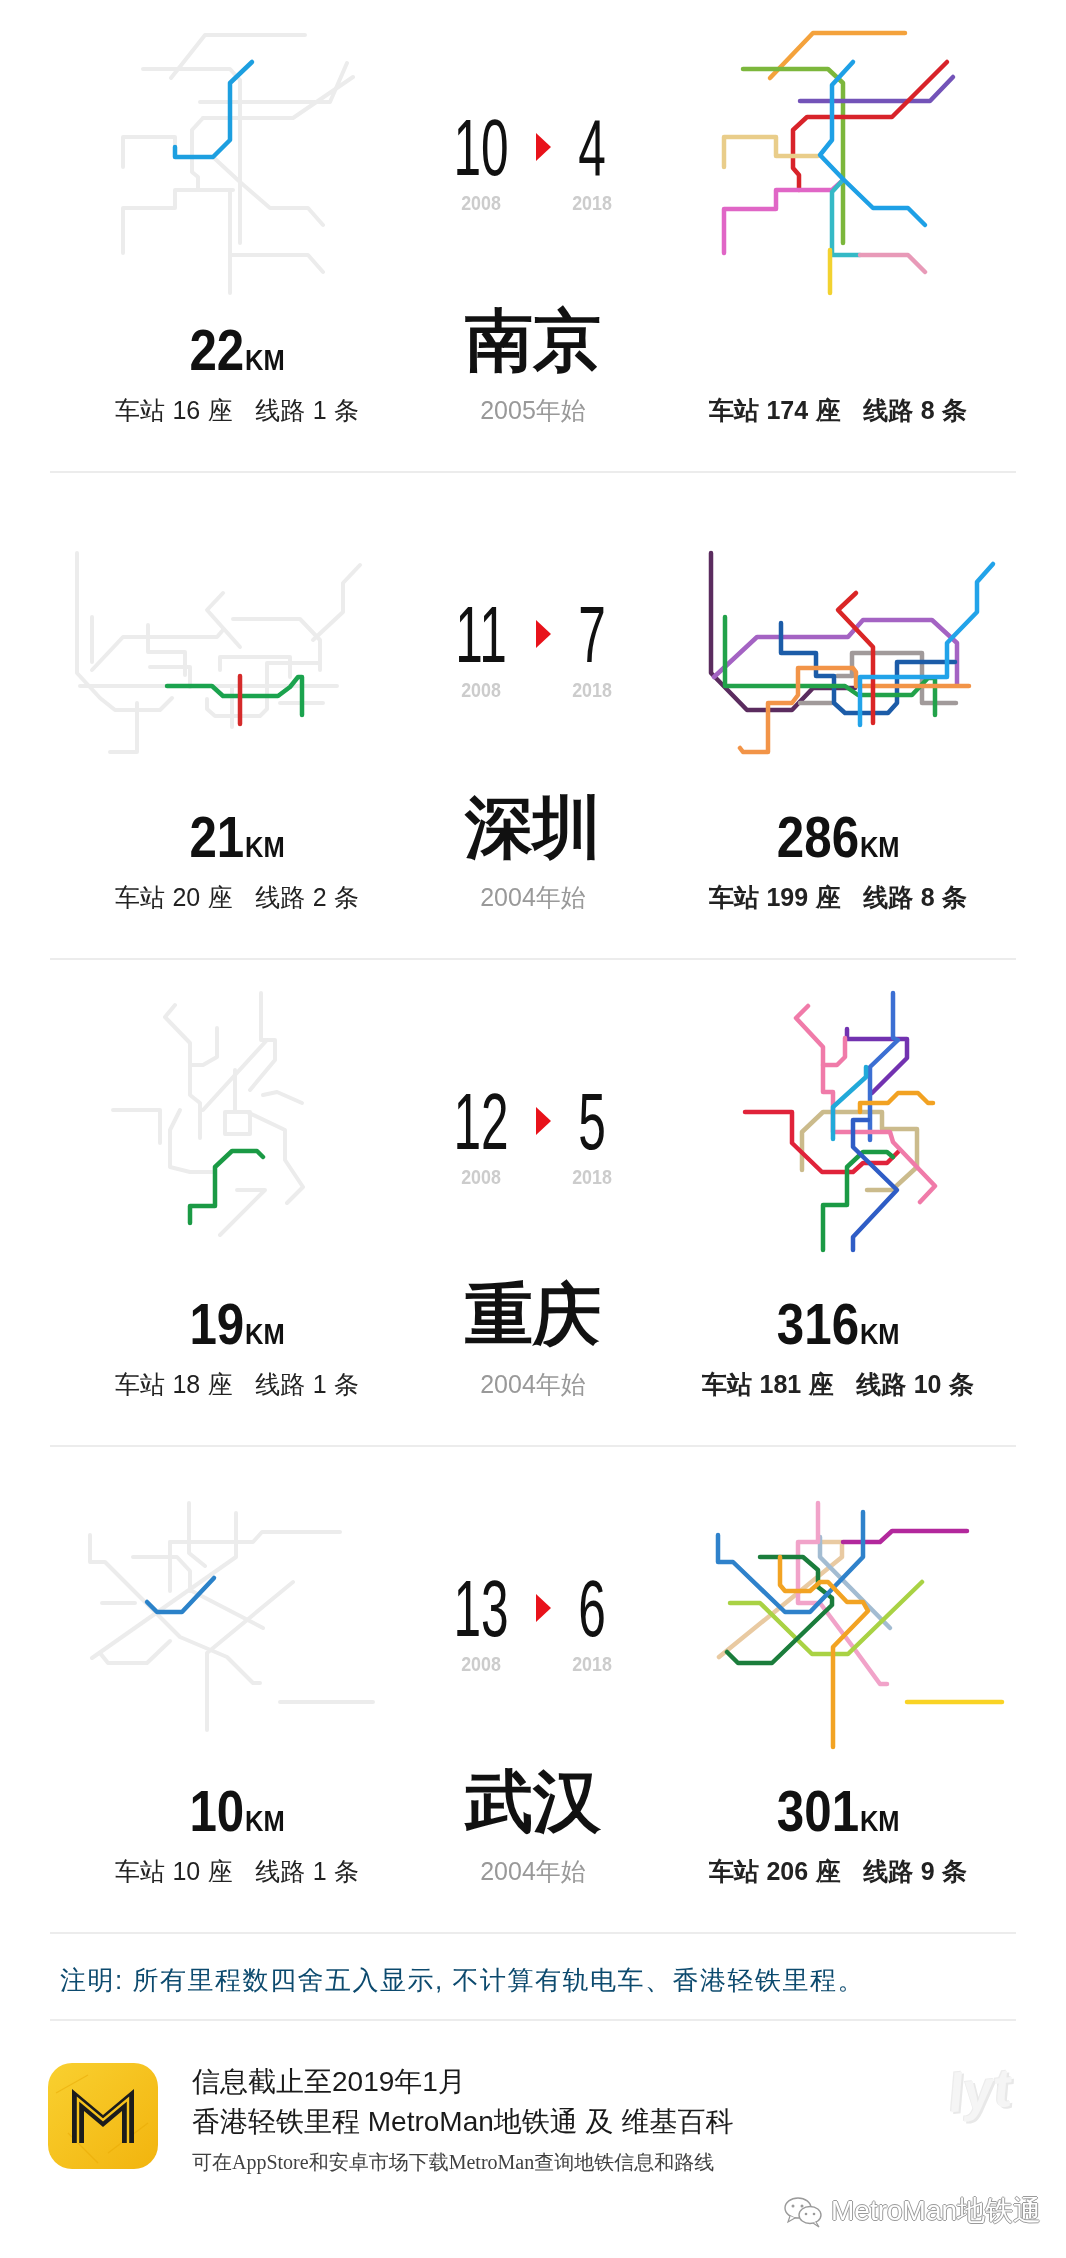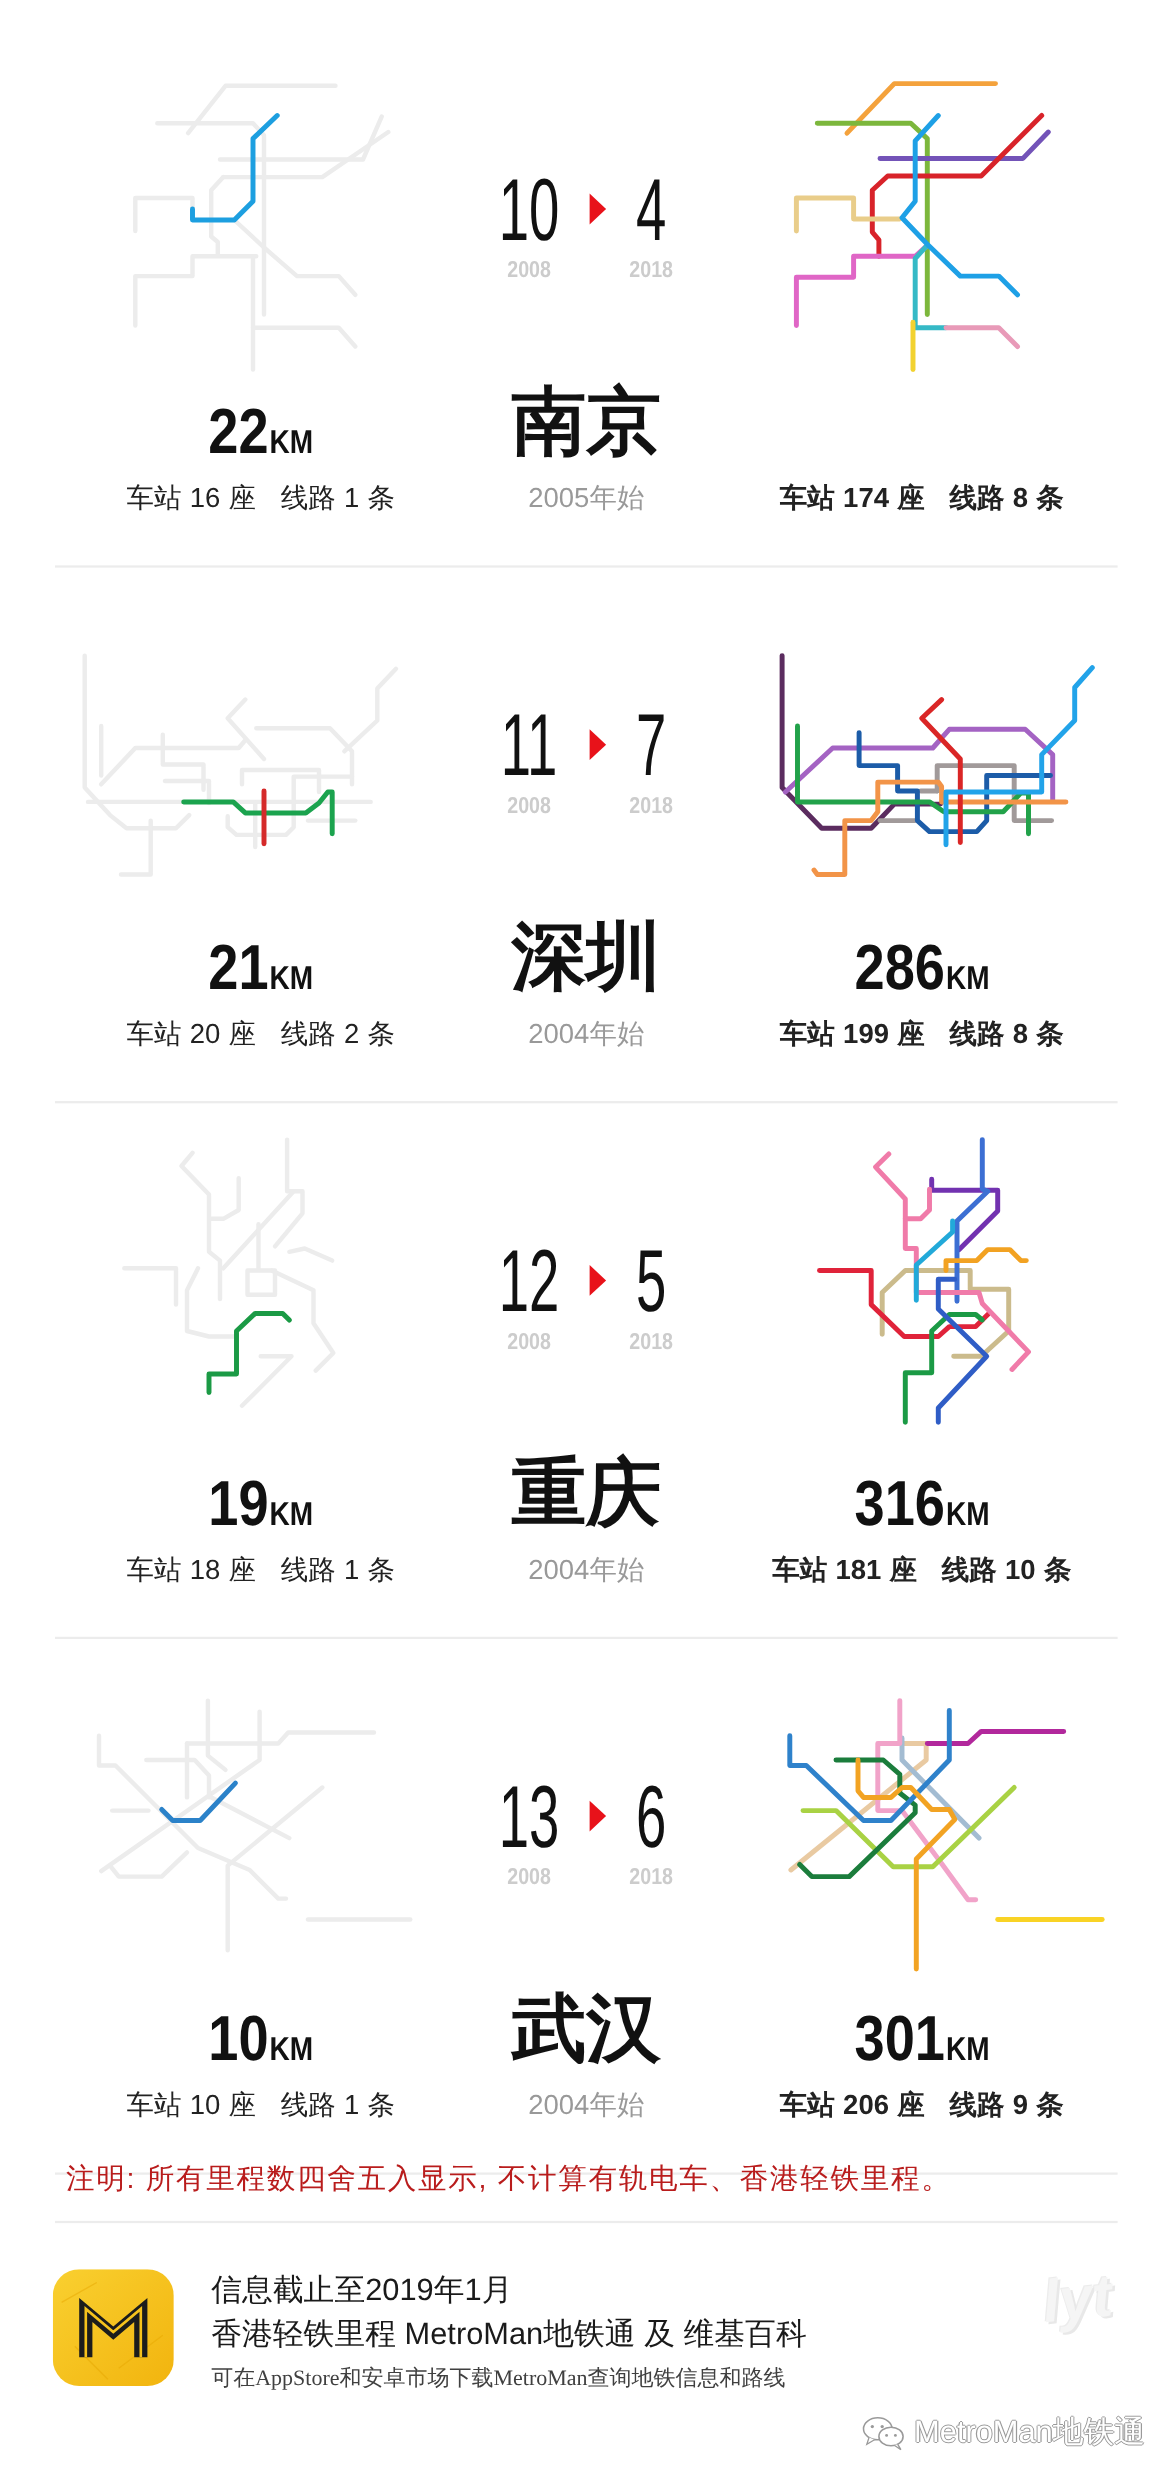--- a/index.html
+++ b/index.html
@@ -1,20 +1,20 @@
 <!DOCTYPE html>
 <html><head>
 <meta charset="utf-8">
 <style>
   html, body { margin:0; padding:0; background:#ffffff; }
   body {
     width:1066px; height:2258px; position:relative; overflow:hidden;
     font-family:"Liberation Sans", "DejaVu Sans", sans-serif; color:#141414;
   }
-  .section { position:absolute; left:0; width:1066px; height:487px;margin-top:43px; }
+  .section { position:absolute; left:0; width:1066px; height:487px; }
   .map { position:absolute; left:0; top:0; width:1066px; height:487px; overflow:visible; }
   .map polyline { fill:none; stroke-linecap:round; stroke-linejoin:round; }
 
   .rank {
     position:absolute; top:108px; width:100px; text-align:center;
     font-size:80px; line-height:80px; font-weight:normal; color:#111;
     transform:scaleX(0.62); transform-origin:center;
   }
   .rank.old { left:431px; }
   .rank.new { left:542px; }
@@ -55,21 +55,21 @@
   }
   .stats.old { left:57px; }
   .stats.new { left:658px;font-weight:bold; }
   .stats .n { margin:0 0.3em; }
   .stats .gap { display:inline-block; width:0.9em; }
 
   .divider { position:absolute; left:50px; width:966px; height:2px; background:#ececec; }
 
   .note {
     position:absolute; left:60px; top:1963px; width:960px;
-    font-size:26px; line-height:34px; color:#b91c1c; letter-spacing:1.5px; white-space:nowrap;
+    font-size:26px; line-height:34px; color:#0c4a6e; letter-spacing:1.5px; white-space:nowrap;
   }
   .app-icon { position:absolute; left:48px; top:2063px; width:110px; height:106px; }
   .foot-line { position:absolute; left:192px; white-space:nowrap; }
   .foot-line.l1 { top:2065px; font-size:28px; line-height:34px; color:#1a1a1a; }
   .foot-line.l2 { top:2105px; font-size:28px; line-height:34px; color:#1a1a1a; }
   .foot-line.l3 { top:2147px; font-size:20px; line-height:30px; color:#404040;font-family:Liberation Serif, serif; }
   .lyt-logo {
     position:absolute; left:948px; top:2058px; font-size:54px; line-height:64px;
     font-weight:bold; font-style:italic; color:#f5f5f5;
     text-shadow:2px 2px 0 #e8e8e8, -1px -1px 0 #ececec; transform:rotate(-6deg);

